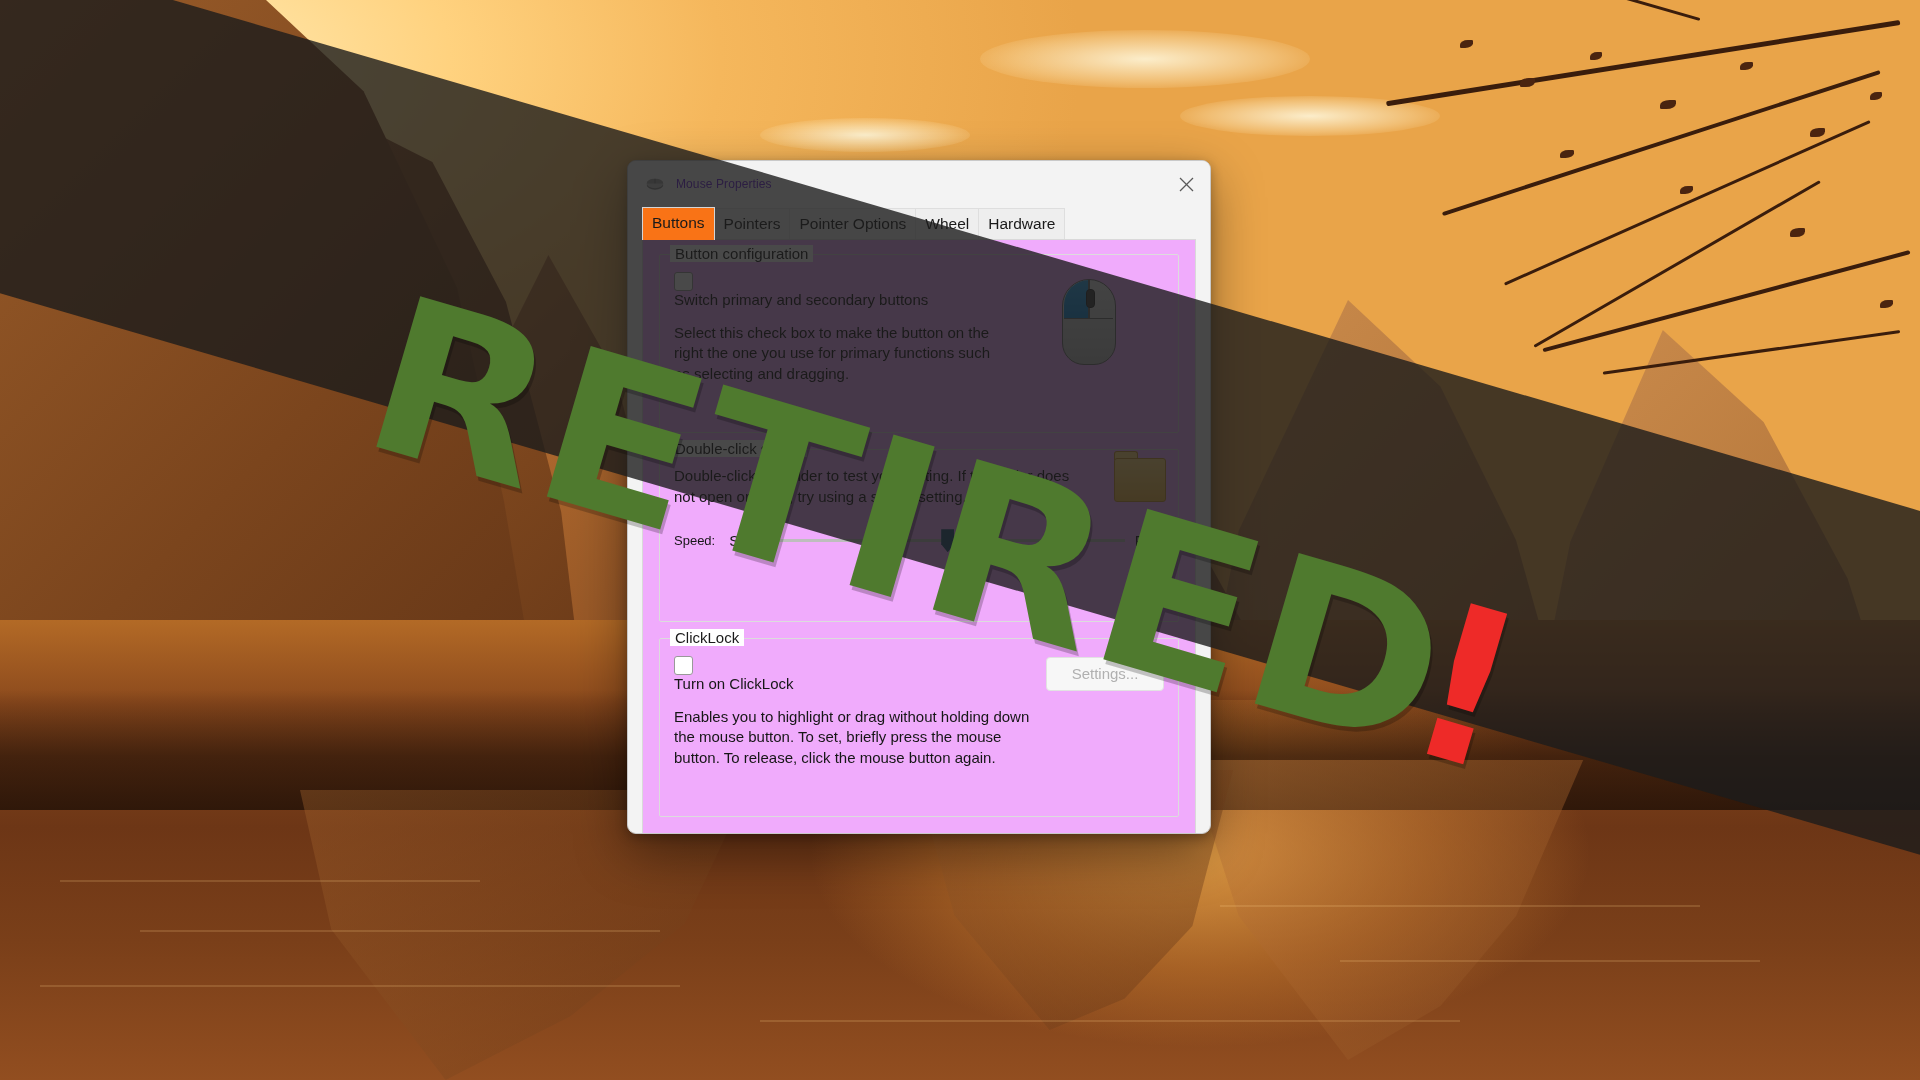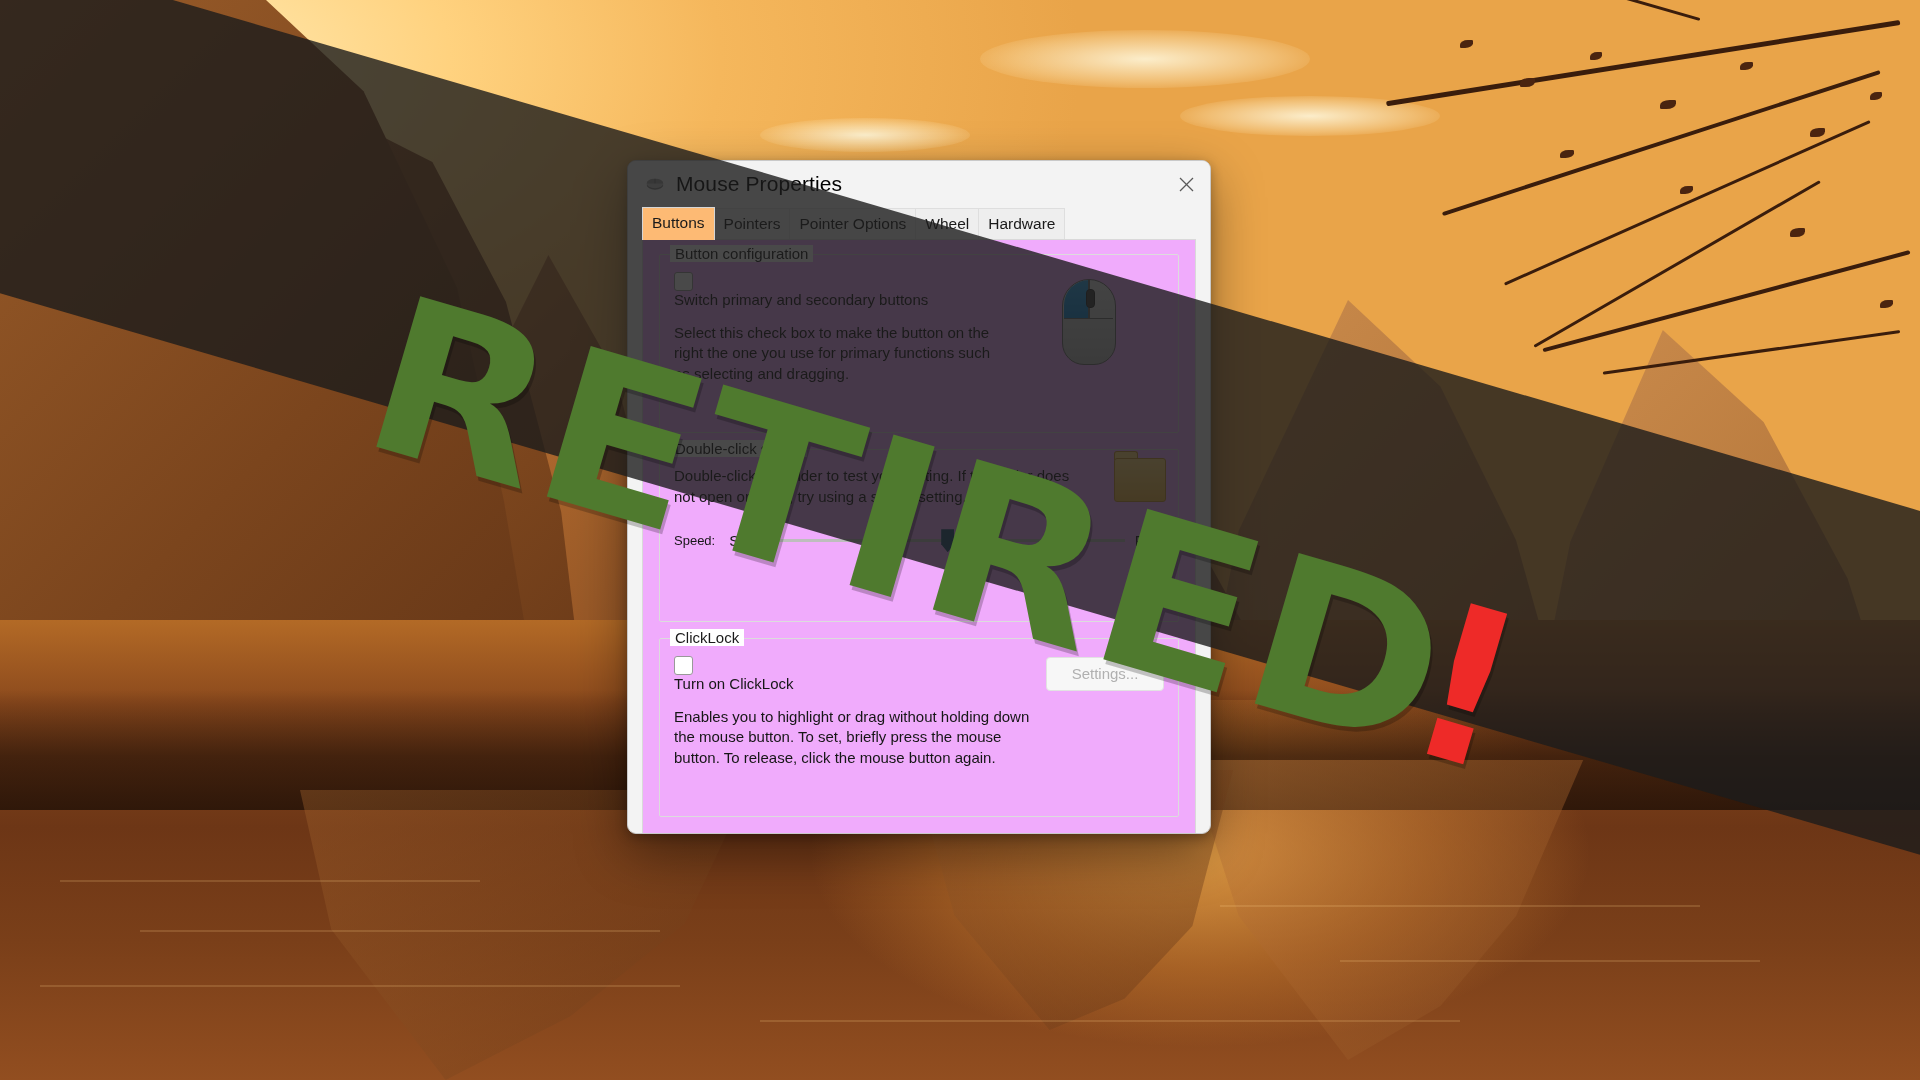--- a/index.html
+++ b/index.html
@@ -96,21 +96,21 @@
     display: flex; flex-direction: column;
   }
   .titlebar {
     height: 46px; flex: 0 0 46px;
     display: flex; align-items: center;
     padding: 0 0 0 16px;
     background: #f3f3f3;
   }
   .title-icon { width: 22px; height: 22px; flex:0 0 22px; margin-right: 10px; }
   .title-text {
-    font-size: 21px; color: #000000; letter-spacing: .1px;
+    font-size: 12px; color: #6d28d9; letter-spacing: .1px;
   }
   .titlebar-spacer { flex: 1 1 auto; }
   .close-btn {
     width: 47px; height: 46px; flex: 0 0 47px;
     display: flex; align-items: center; justify-content: center;
     color: #5a5a5a;
   }
   .close-btn svg { display:block; }
 
   .tabstrip {
@@ -124,21 +124,21 @@
     font-size: 15.5px; color: #1a1a1a;
     padding: 6px 9px 7px 9px;
     background: #eeeeee;
     border: 1px solid #dedede;
     border-bottom: none;
     margin-right: -1px;
     line-height: 1.15;
     white-space: nowrap;
   }
   .tab.active {
-    background: #fdba74;
+    background: #f97316;
     border-color: #d5d5d5;
     position: relative; z-index: 3;
     padding-bottom: 8px;
   }
 
   .tabpage {
     flex: 1 1 auto;
     background: #f0abfc;
     border: 1px solid #d9d9d9;
     margin: -1px 14px 0 14px;

